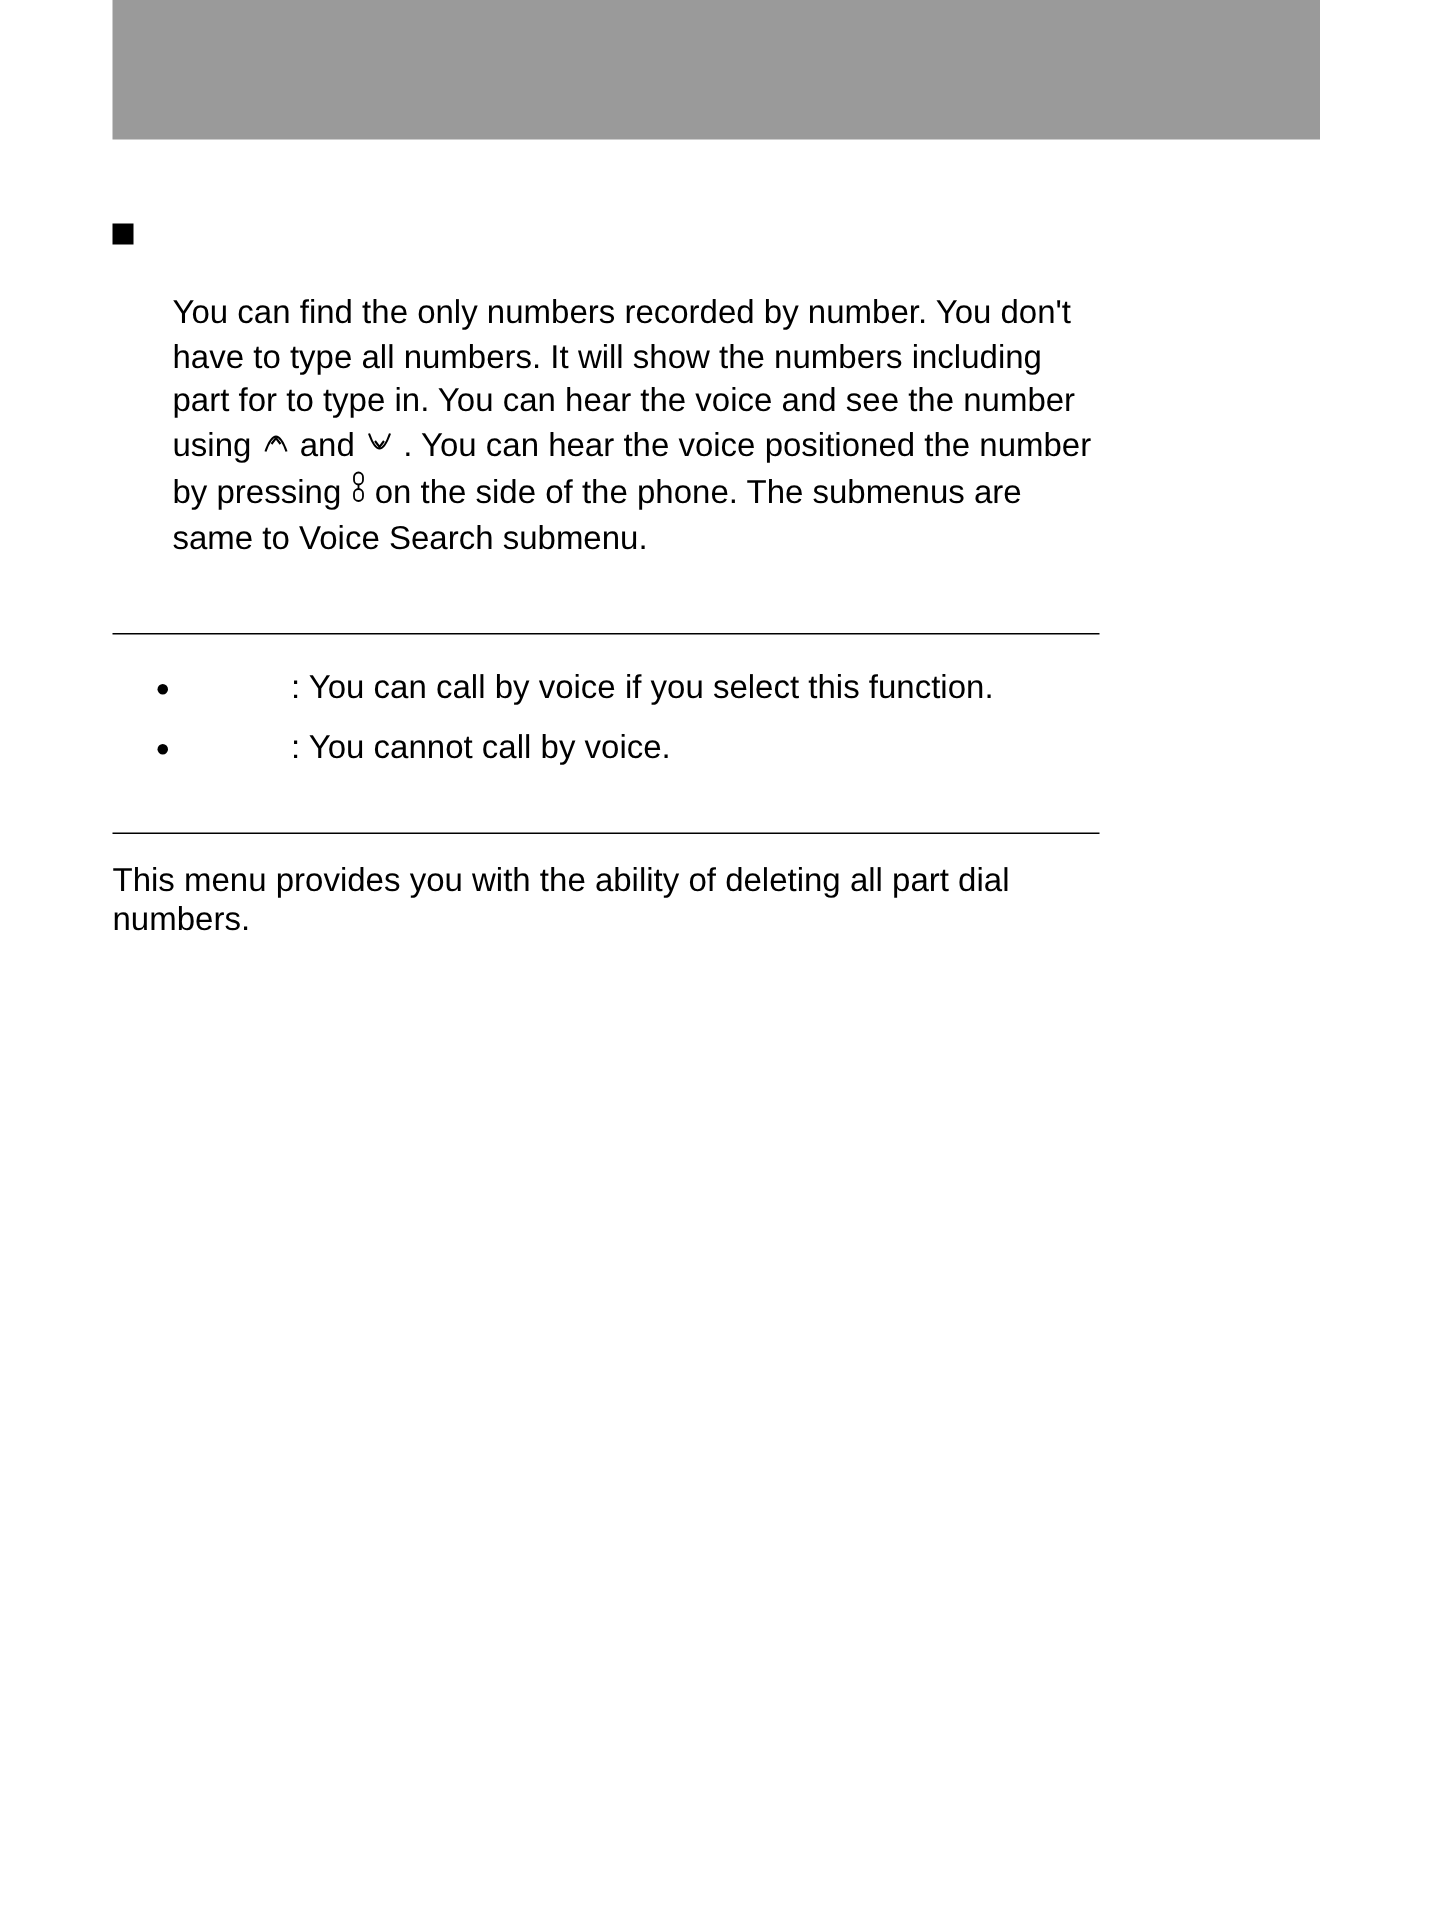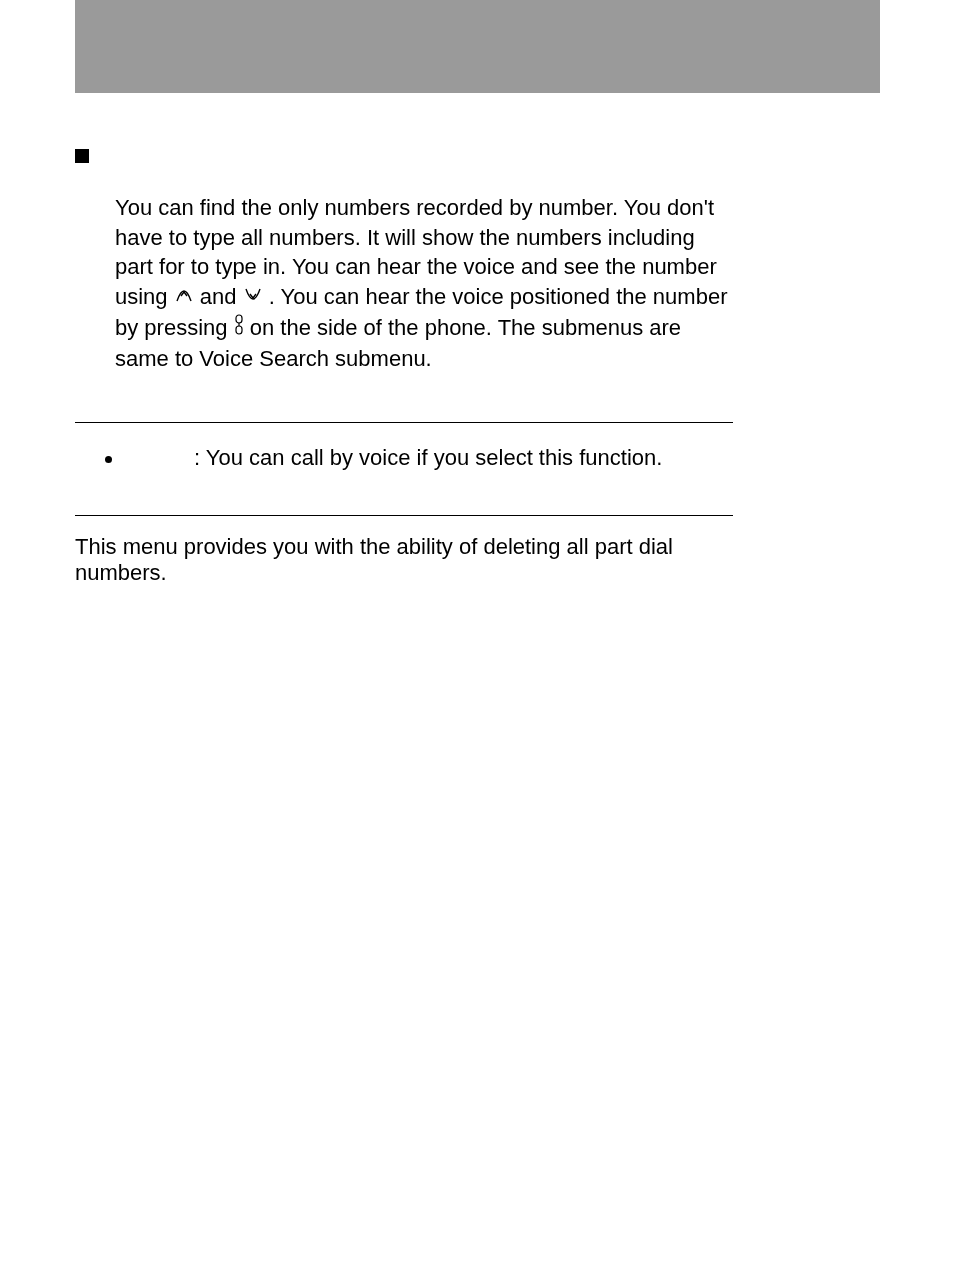--- a/index.html
+++ b/index.html
@@ -58,20 +58,24 @@
       <span> on the side of the phone. The submenus are same to Voice Search submenu.</span>
     </div>
 
     <hr class="hr">
 
     <ul class="option-list">
       <li>
         <span class="disc"></span>
         <span class="opt-text">: You can call by voice if you select this function.</span>
       </li>
+      <li>
+        <span class="disc"></span>
+        <span class="opt-text">: You cannot call by voice.</span>
+      </li>
     </ul>
 
     <hr class="hr2">
 
     <p class="footer-para">This menu provides you with the ability of deleting all part dial numbers.</p>
 
   </div>
 </div>
 
 </body></html>

